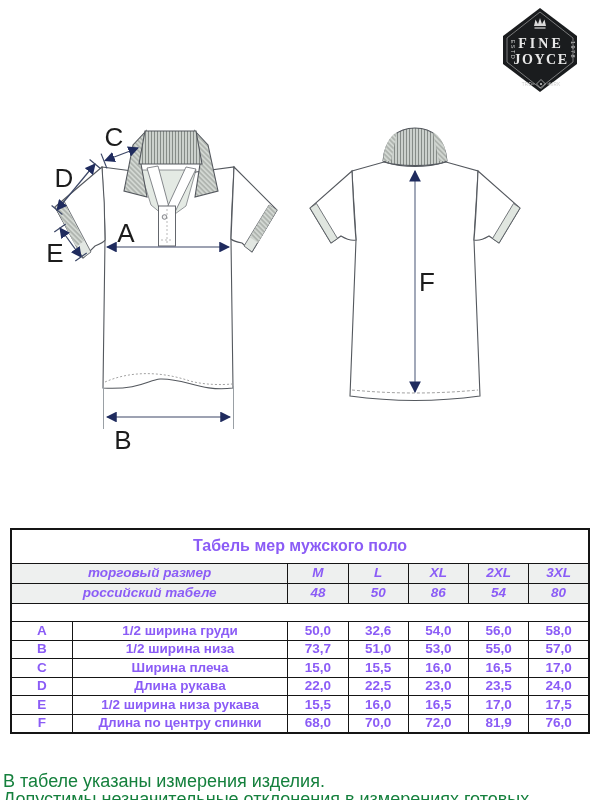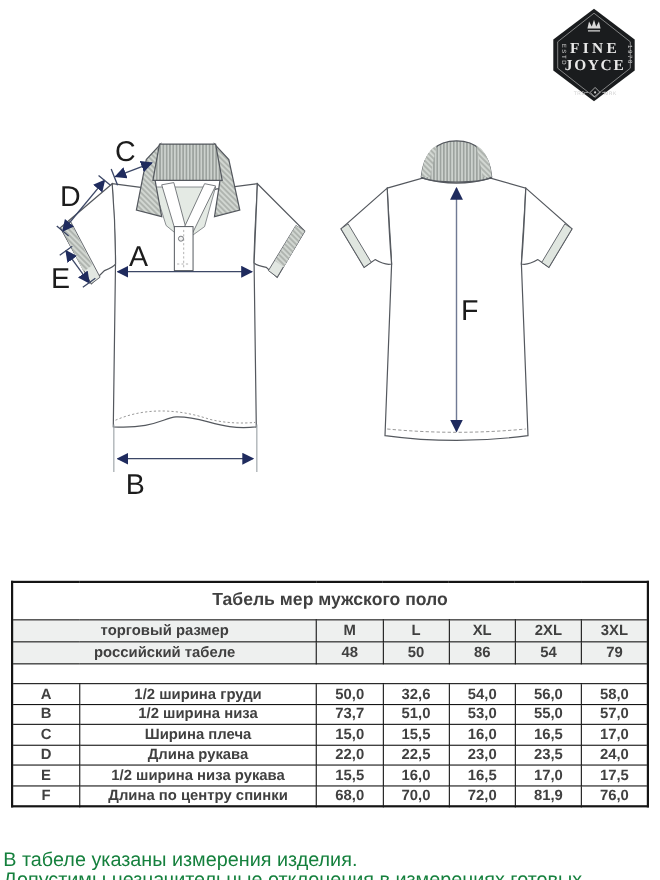--- a/index.html
+++ b/index.html
@@ -13,24 +13,24 @@
   .sketch{position:absolute;left:0;top:0;width:600px;height:530px;}
   .m-label{font-family:"Liberation Sans",sans-serif;font-size:26px;fill:#1c1c1c;}
   
   table.size-table{
     position:absolute;left:10px;top:528px;width:580px;
     border-collapse:collapse;table-layout:fixed;
     border:2px solid #151515;
   }
   table.size-table td{
     border:1.6px solid #151515;text-align:center;vertical-align:middle;
-    font-weight:bold;font-size:13.5px;line-height:1.05;padding:0;color:#404040;
+    font-weight:bold;font-size:13.5px;line-height:1.05;padding:0;color:#8b5cf6;
   }
   tr.title-row td{font-size:16px;height:33px;}
-  tr.hdr-row td{background:#eef0ef;height:19px;}
+  tr.hdr-row td{background:#eef0ef;height:19px;font-style:italic;}
   tr.spacer-row td{height:17px;border-left:none;border-right:none;background:#fff;}
   tr.data-row td{height:17.5px;}
   
   .notes{position:absolute;left:3px;top:772px;font-size:18px;line-height:18px;color:#15803d;}
 </style>
 </head>
 <body>
 
 <svg class="logo" viewBox="0 0 80 90">
   <polygon points="38,3 75,31 75,59 38,87 1,59 1,31" fill="#1a1c1e"></polygon>
@@ -159,21 +159,21 @@
       <td>XL</td>
       <td>2XL</td>
       <td>3XL</td>
     </tr>
     <tr class="hdr-row">
       <td colspan="2">российский табеле</td>
       <td>48</td>
       <td>50</td>
       <td>86</td>
       <td>54</td>
-      <td>79</td>
+      <td>80</td>
     </tr>
     <tr class="spacer-row">
       <td colspan="7"></td>
     </tr>
     <tr class="data-row">
       <td>A</td>
       <td>1/2 ширина груди</td>
       <td>50,0</td>
       <td>32,6</td>
       <td>54,0</td>

